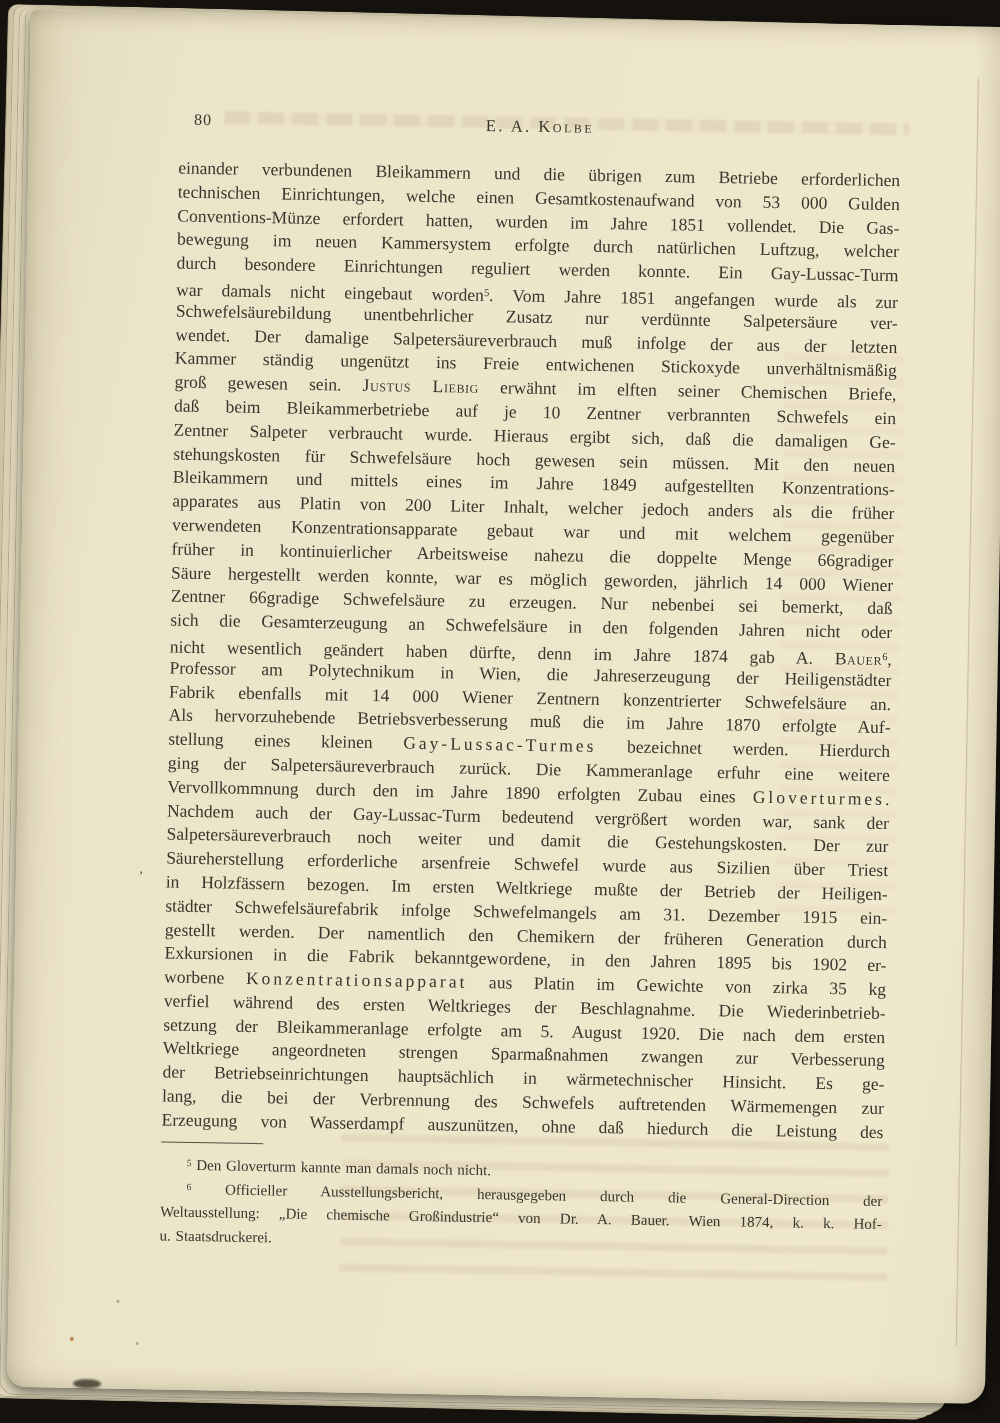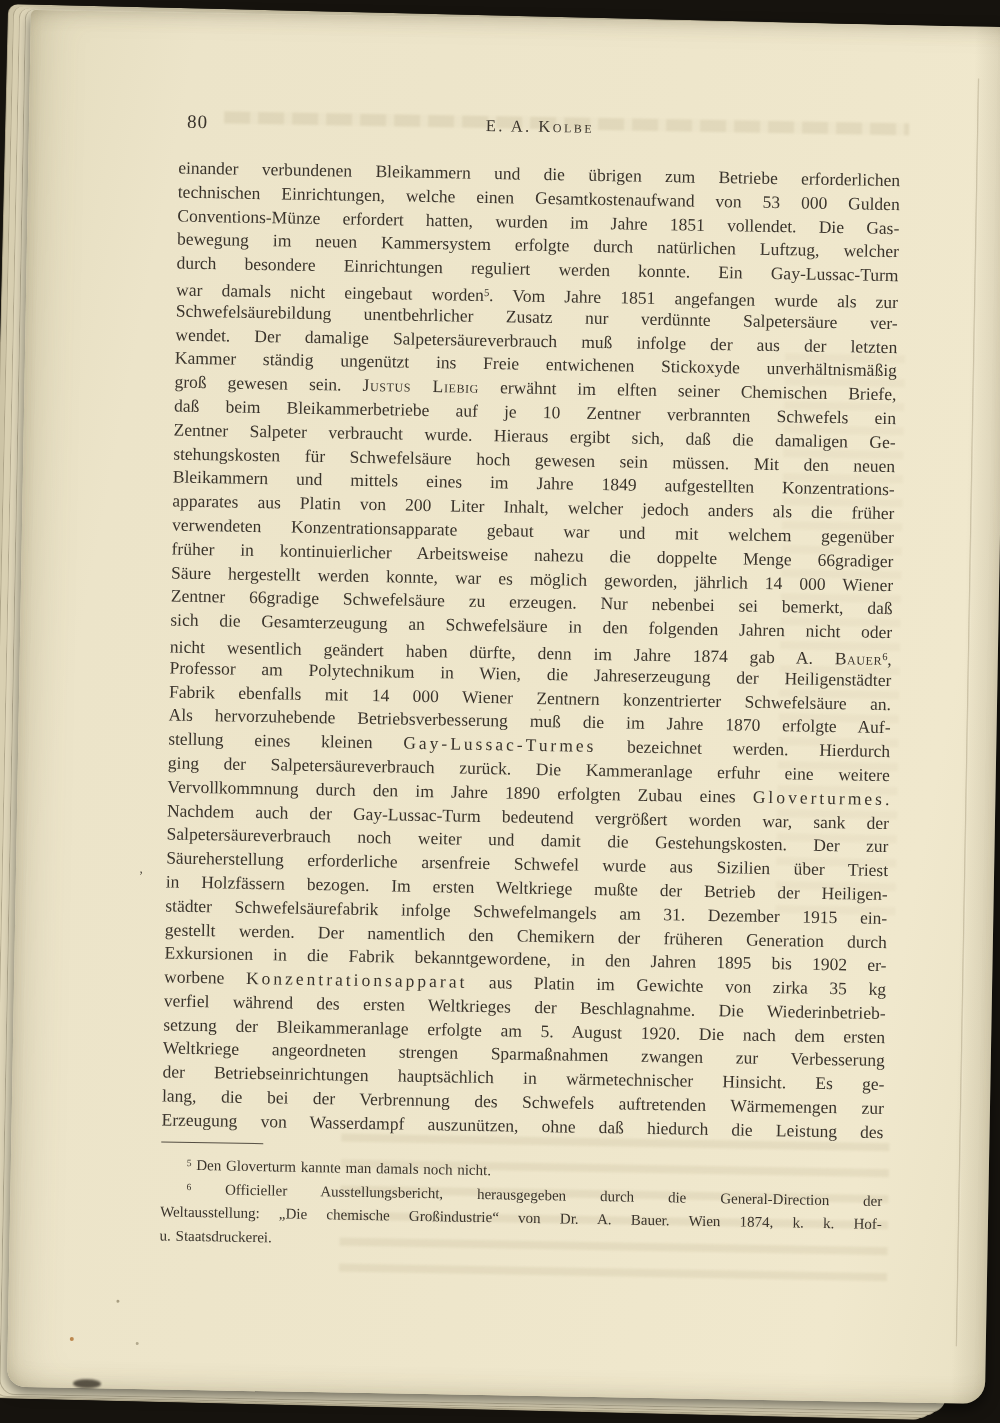--- a/index.html
+++ b/index.html
@@ -42,21 +42,21 @@
   .ghost-top{left:195px;top:98px;width:685px;height:12px;
     background:repeating-linear-gradient(to right,rgba(146,130,88,.28) 0 26px,rgba(146,130,88,.05) 26px 34px);}
   .ghost-bottom{left:330px;top:1118px;width:548px;height:152px;
     background:repeating-linear-gradient(to bottom,rgba(146,130,88,.22) 0 8px,rgba(0,0,0,0) 8px 26px);}
   .ghost-mid{left:760px;top:330px;width:120px;height:560px;
     background:repeating-linear-gradient(to bottom,rgba(146,130,88,.10) 0 8px,rgba(0,0,0,0) 8px 24px);}
 
   
   .content{position:absolute;left:150px;top:98px;width:722px;}
   .header{position:relative;height:22px;margin-bottom:24px;}
-  .pagenum{position:absolute;left:8px;top:0;font-size:19px;letter-spacing:1px;}
+  .pagenum{position:absolute;left:15px;top:0;font-size:16px;letter-spacing:1px;}
   .running-title{text-align:center;font-size:16.5px;font-variant:small-caps;letter-spacing:2.5px;}
 
   .line{height:23.8px;line-height:23.8px;font-size:17.5px;overflow:hidden;text-align:left;
     word-spacing:1px;}
   .line.j{text-align:justify;}
   .line.j::after{content:"";display:inline-block;width:100%;height:0;}
   .line.ind{text-indent:26px;}
   .sc{font-variant:small-caps;letter-spacing:.6px;}
   .sp{letter-spacing:3px;}
   .sup{font-size:10.5px;vertical-align:5px;letter-spacing:0;}

